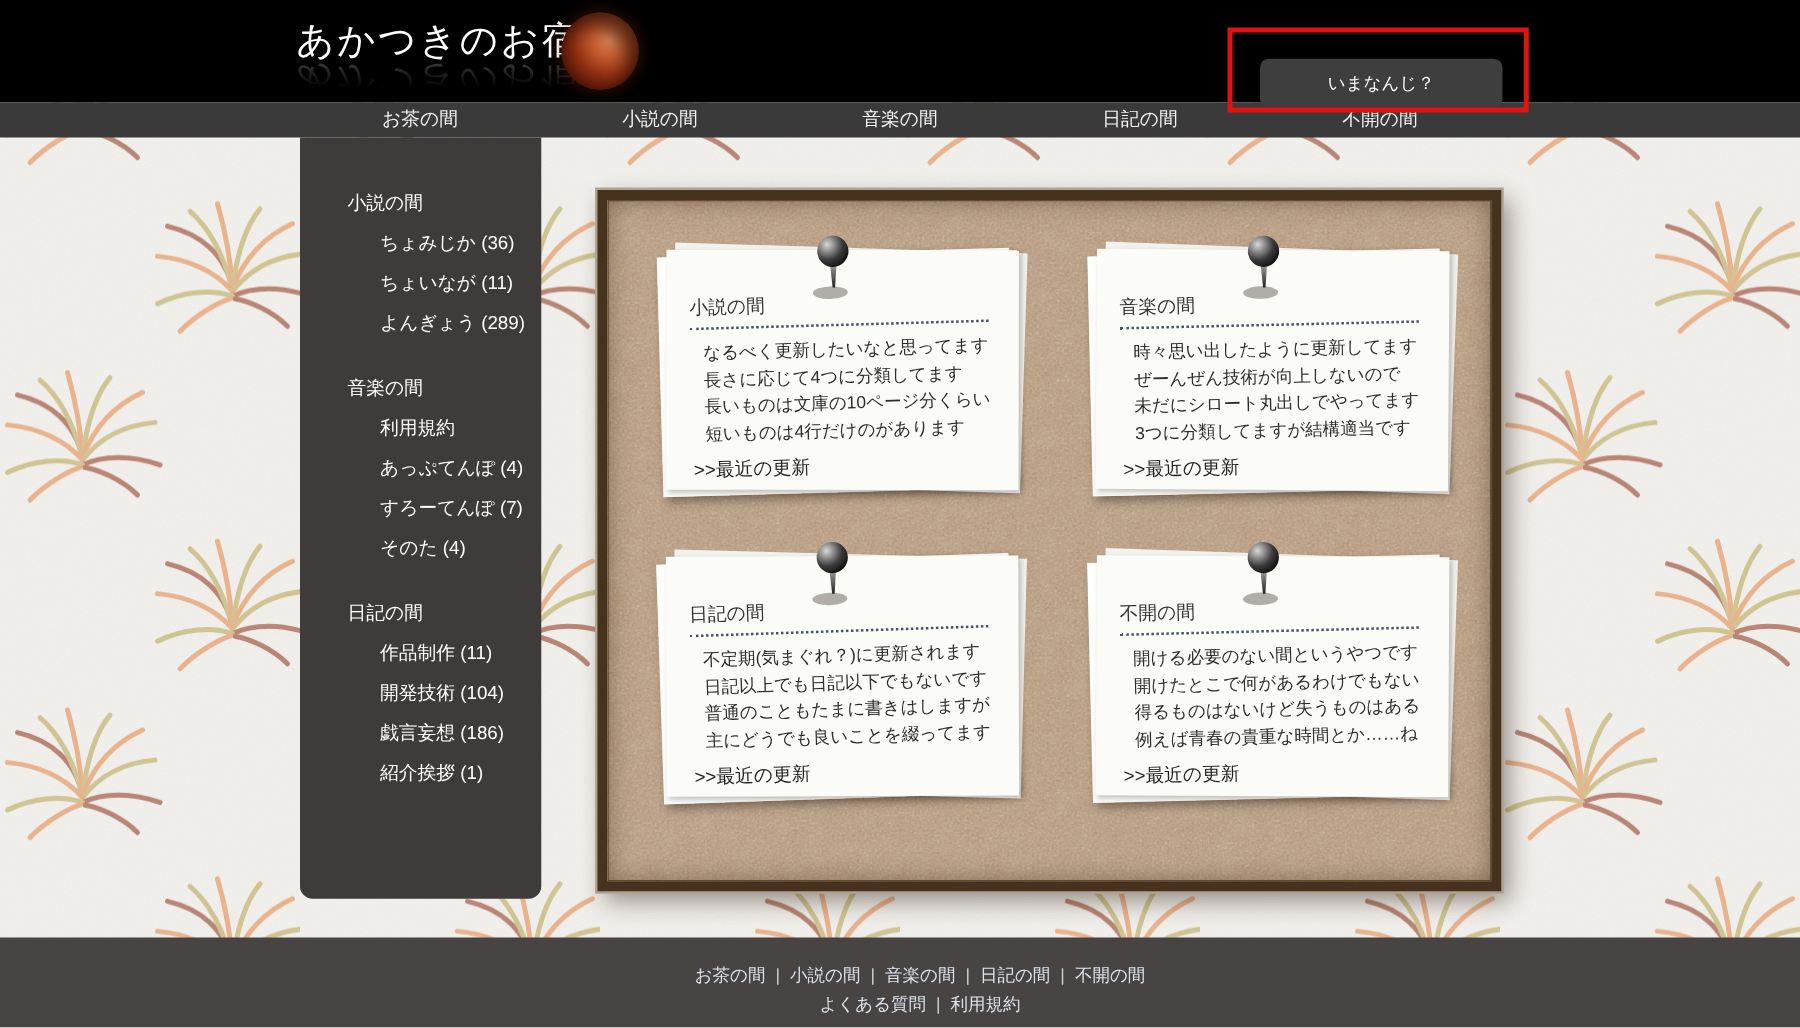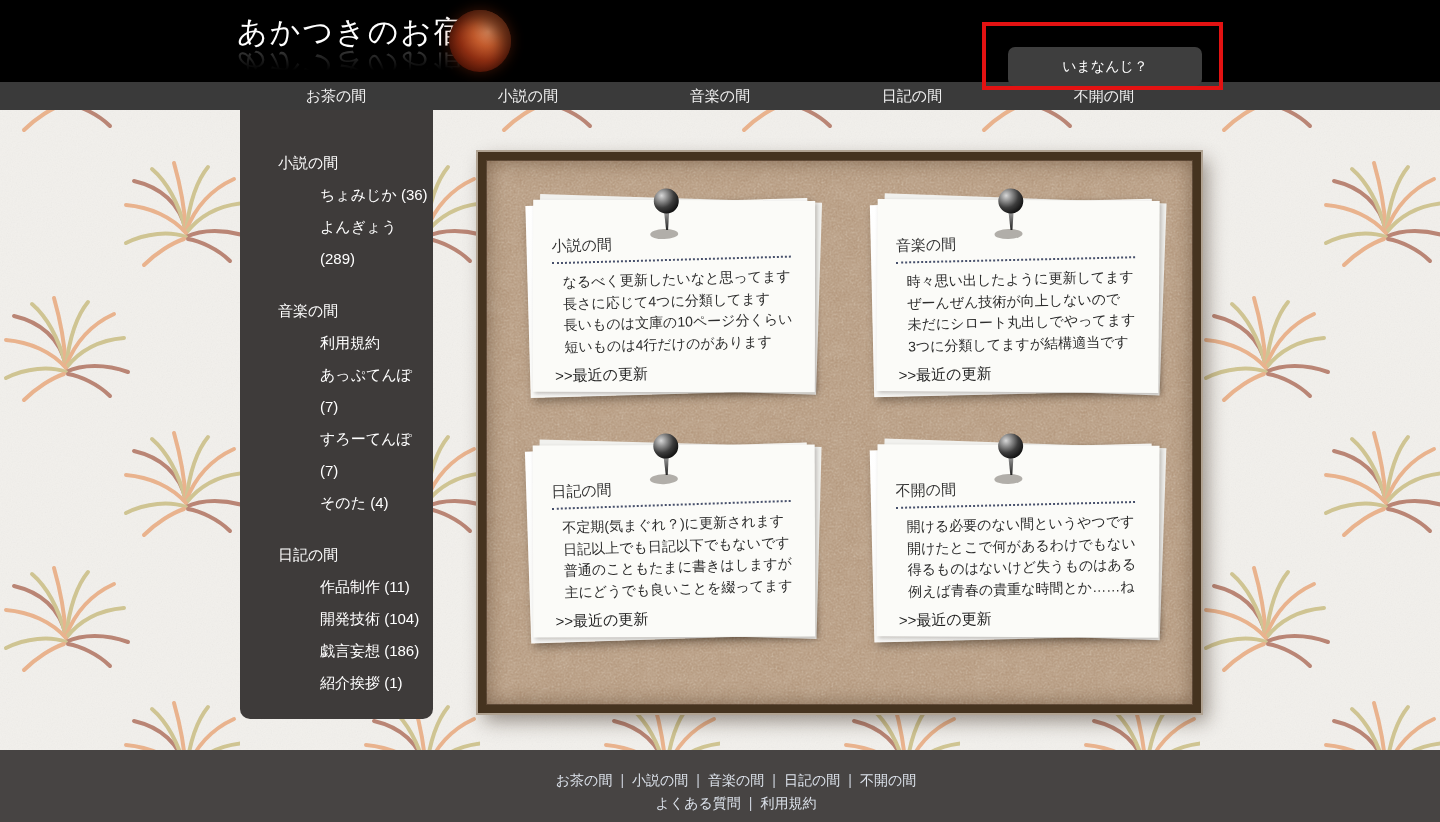--- a/index.html
+++ b/index.html
@@ -44,21 +44,21 @@
   }
 
   
   .sidebar {
     position:absolute; left:240px; top:110px; width:193px; height:609px;
     background:#3e3b3a; border-radius:0 0 10px 10px; z-index:2;
     padding-top:37px; color:#fff; font-size:15px;
   }
   .sb-title { padding-left:38px; line-height:32px; margin-top:20px; cursor:pointer; }
   .sb-title.first { margin-top:0; }
-  .sb-item { padding-left:80px; line-height:32px; cursor:pointer; }
+  .sb-item { padding-left:64px; line-height:32px; cursor:pointer; }
 
   
   .board {
     position:absolute; left:478px; top:152px; width:723px; height:561px;
     border:8px solid #45331f; background:#b2957a; z-index:2;
     box-shadow:0 0 0 2px #b1a392, 6px 8px 18px rgba(40,25,10,.45);
   }
   .cork { position:absolute; inset:0; overflow:visible; }
   .cork-noise { position:absolute; left:0; top:0; mix-blend-mode:overlay; }
   .cork-edge { content:""; position:absolute; inset:0; z-index:1;
@@ -164,25 +164,26 @@
     <a class="nav-item">不開の間</a>
   </div>
 </nav>
 
 <button class="clock-btn">いまなんじ？</button>
 <div class="annotation-box"></div>
 
 <aside class="sidebar">
   <div class="sb-title first">小説の間</div>
   <div class="sb-item">ちょみじか (36)</div>
+  <div class="sb-item">ちょいなが (11)</div>
   <div class="sb-item">よんぎょう (289)</div>
 
   <div class="sb-title">音楽の間</div>
   <div class="sb-item">利用規約</div>
-  <div class="sb-item">あっぷてんぽ (7)</div>
+  <div class="sb-item">あっぷてんぽ (4)</div>
   <div class="sb-item">すろーてんぽ (7)</div>
   <div class="sb-item">そのた (4)</div>
 
   <div class="sb-title">日記の間</div>
   <div class="sb-item">作品制作 (11)</div>
   <div class="sb-item">開発技術 (104)</div>
   <div class="sb-item">戯言妄想 (186)</div>
   <div class="sb-item">紹介挨拶 (1)</div>
 </aside>
 

